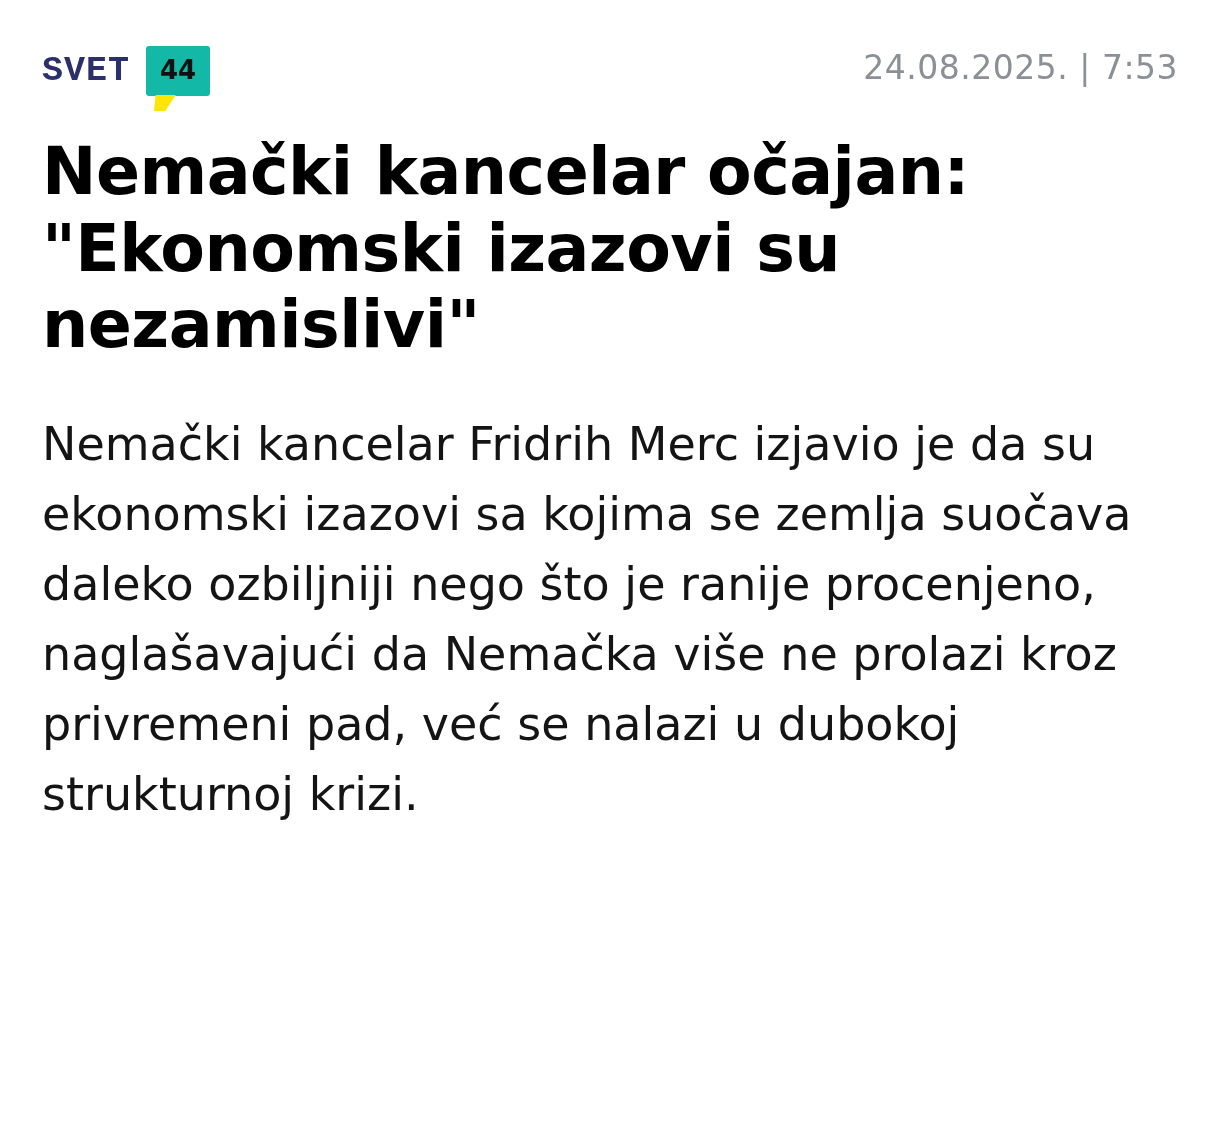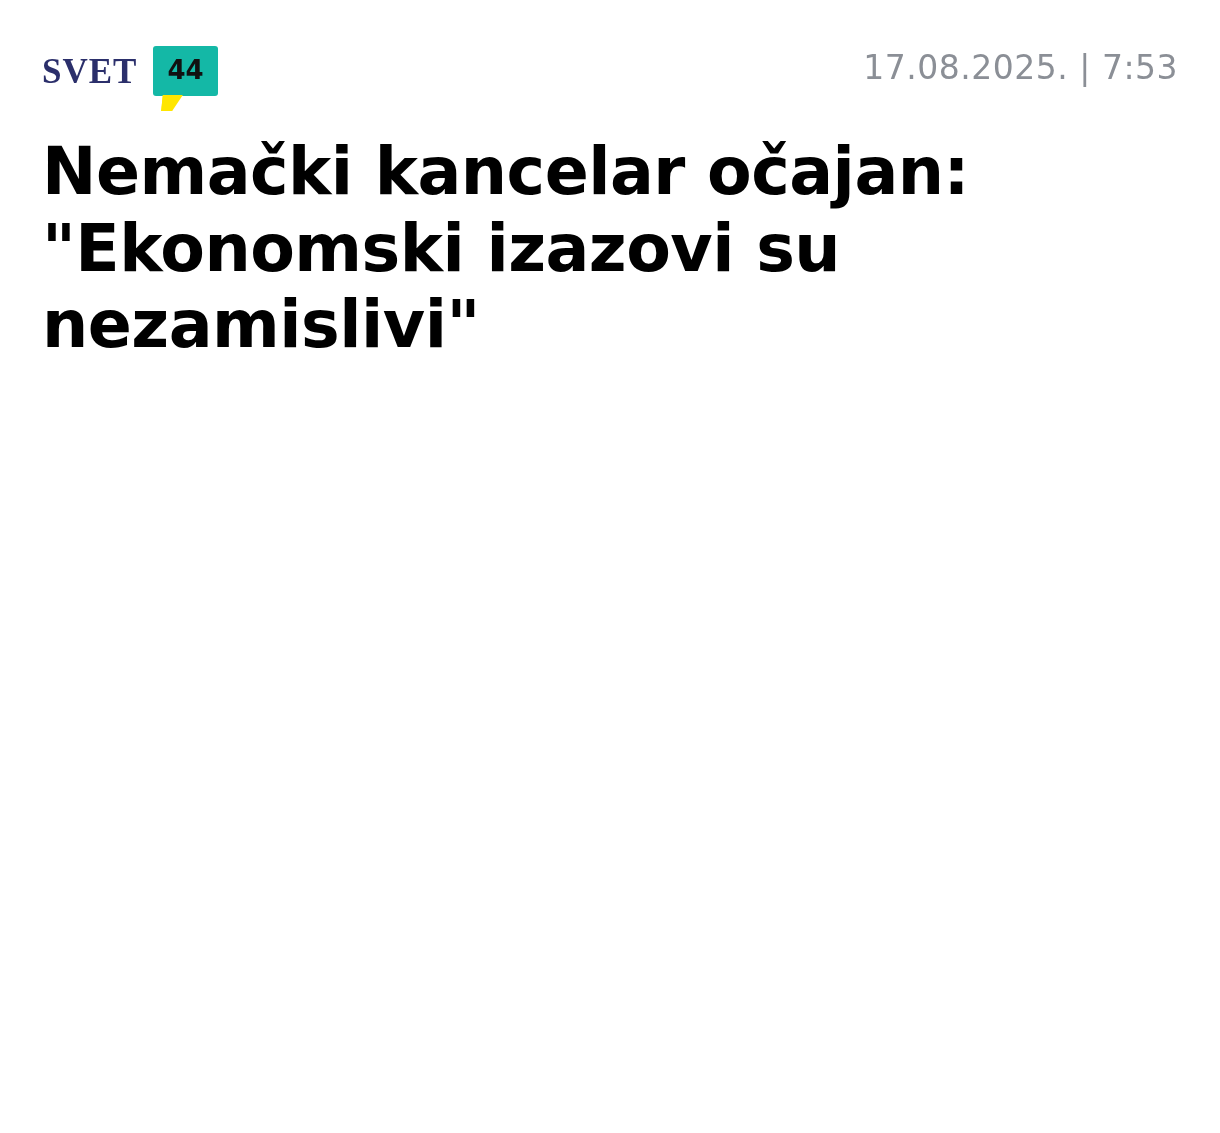--- a/index.html
+++ b/index.html
@@ -27,21 +27,21 @@
     height: 64px;
   }
   .cat-wrap {
     display: flex;
     align-items: center;
     gap: 16px;
     position: relative;
     top: 6px;
   }
   .category {
-    font-family: Liberation Serif, serif;
+    font-family: Liberation Mono, monospace;
     font-weight: bold;
     font-size: 35px;
     letter-spacing: 1px;
     color: #2b2f6b;
     line-height: 1;
   }
   .comments {
     position: relative;
     background: #14b8a6;
     color: #111111;
@@ -98,19 +98,20 @@
 
 <div class="page">
 
   <div class="topbar">
 
     <div class="cat-wrap">
       <span class="category">SVET</span>
       <span class="comments">44</span>
     </div>
 
-    <div class="datetime">17.08.2025. | 7:53</div>
+    <div class="datetime">24.08.2025. | 7:53</div>
   </div>
 
   <h1 class="headline">Nemački kancelar očajan: "Ekonomski izazovi su nezamislivi"</h1>
 
+  <p class="lead">Nemački kancelar Fridrih Merc izjavio je da su ekonomski izazovi sa kojima se zemlja suočava daleko ozbiljniji nego što je ranije procenjeno, naglašavajući da Nemačka više ne prolazi kroz privremeni pad, već se nalazi u dubokoj strukturnoj krizi.</p>
 
 </div>
 
 </body></html>

